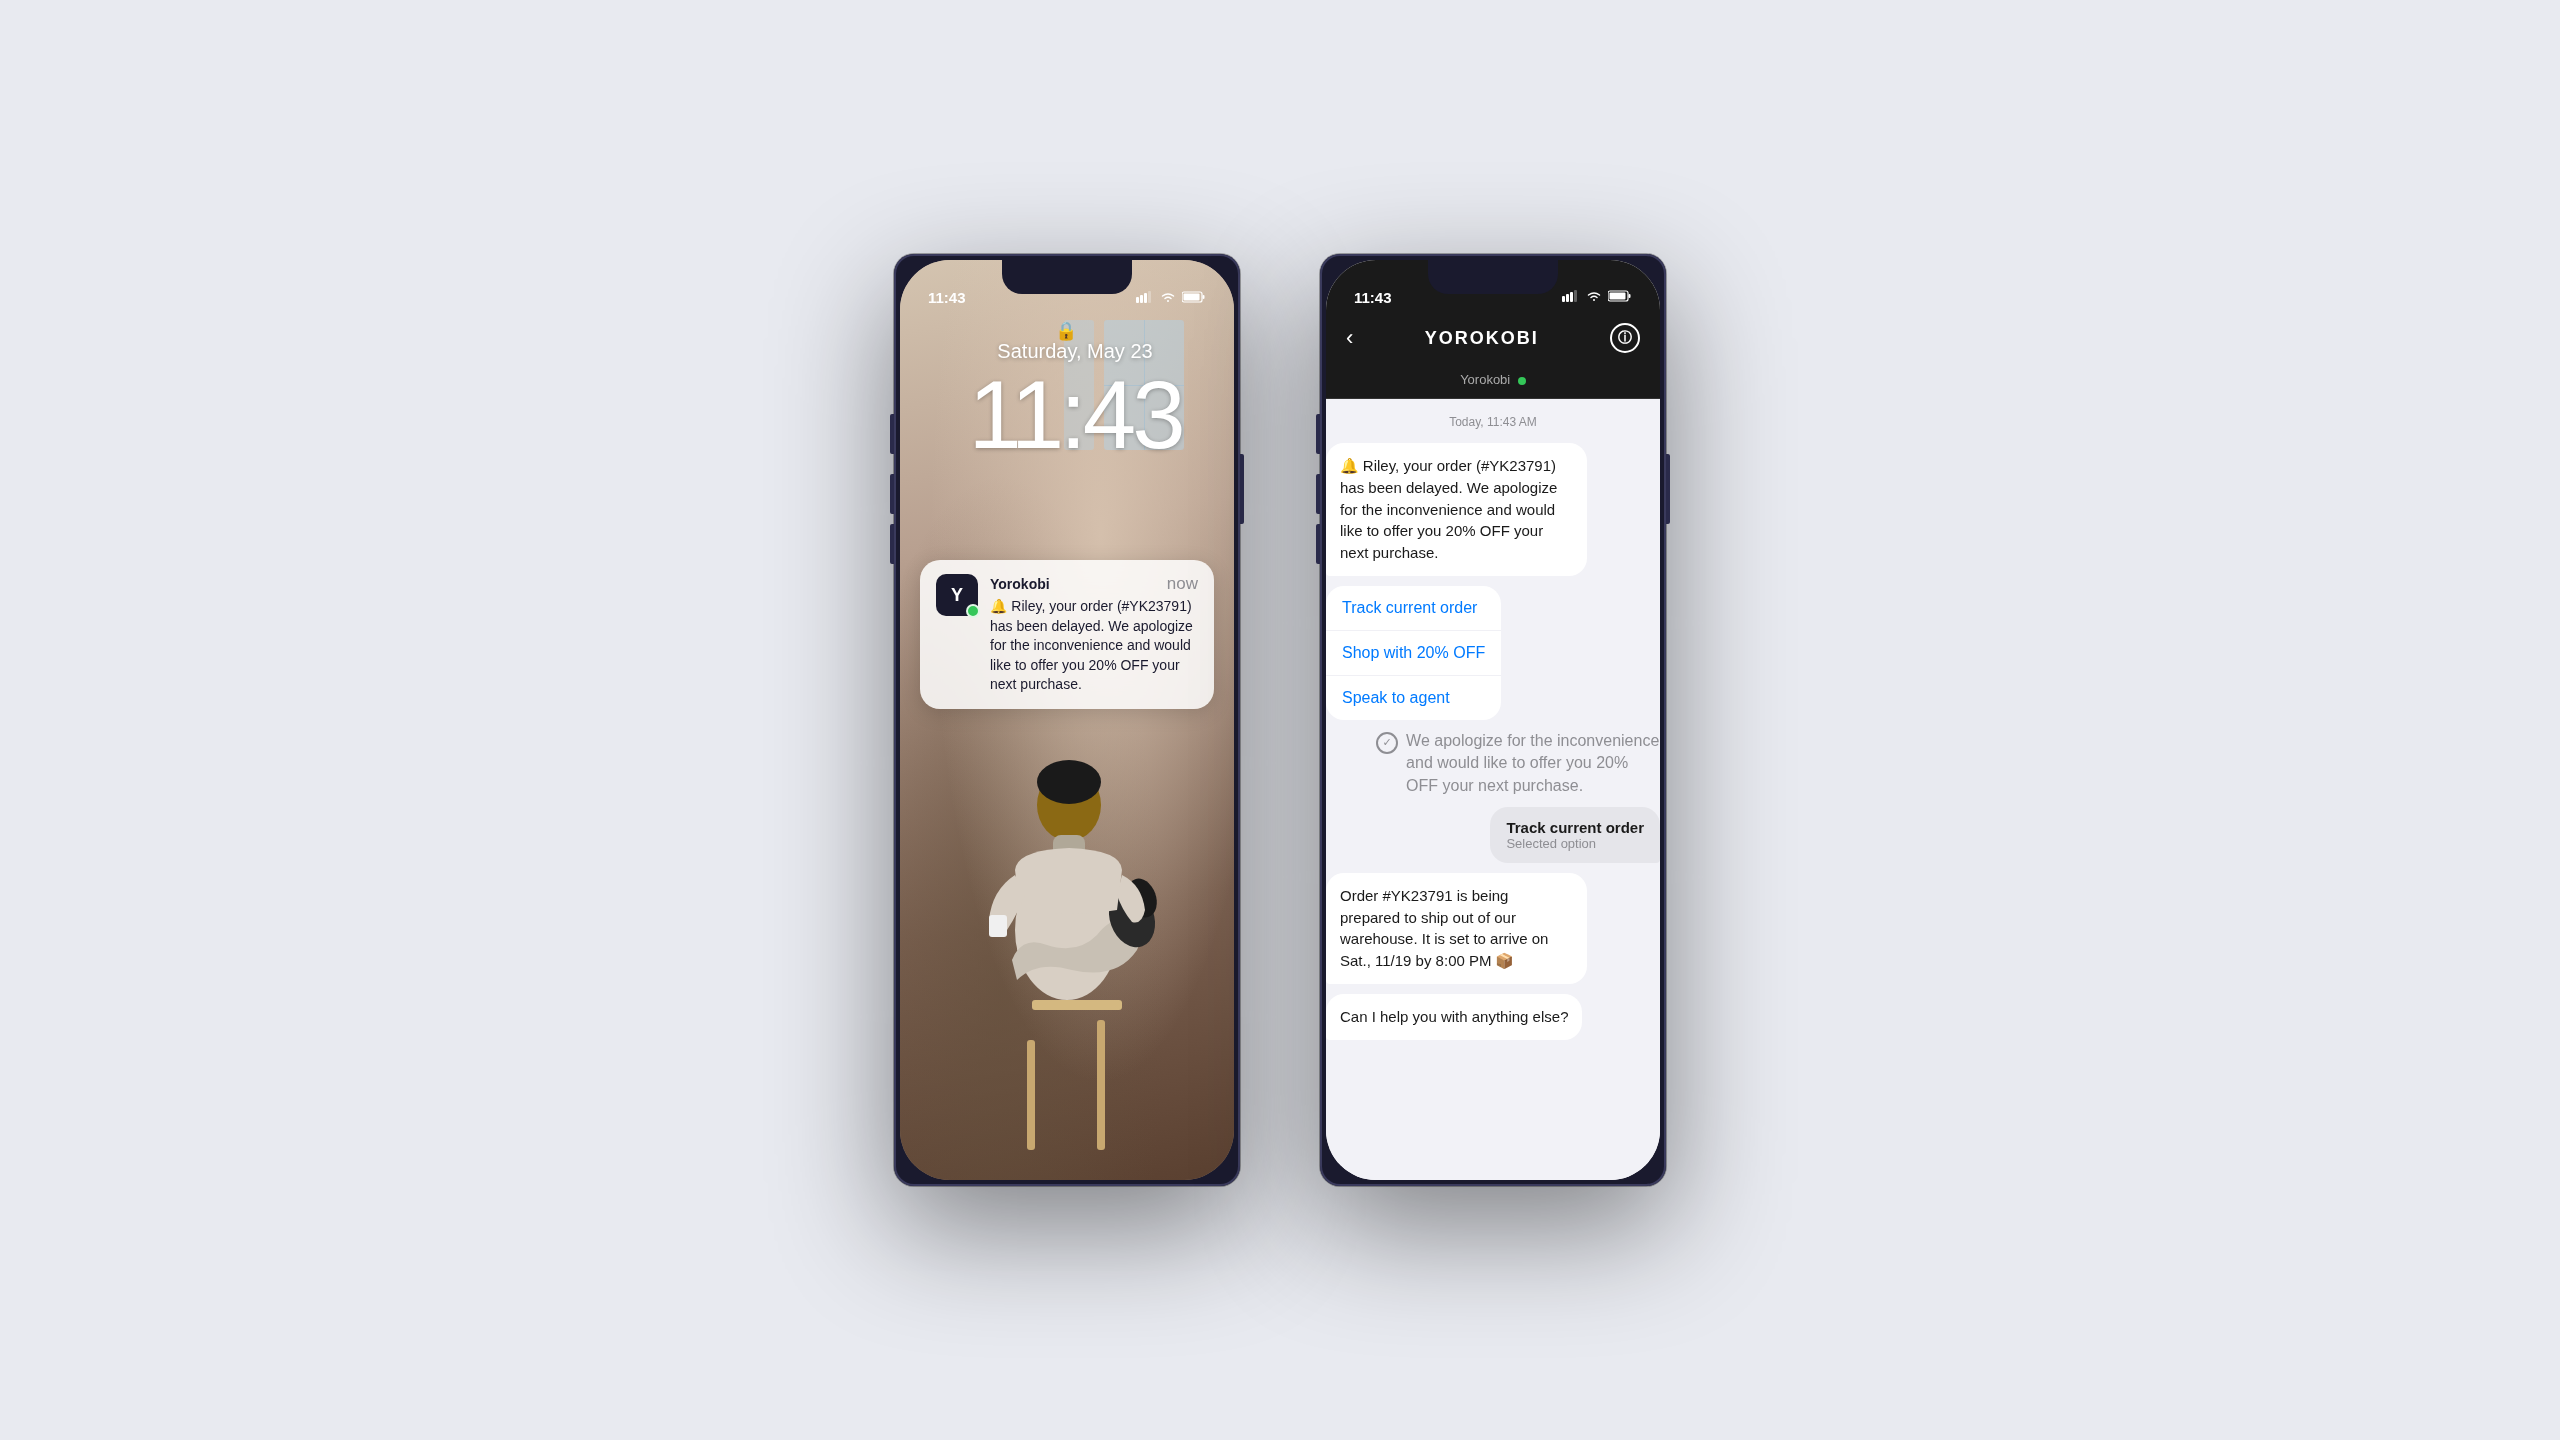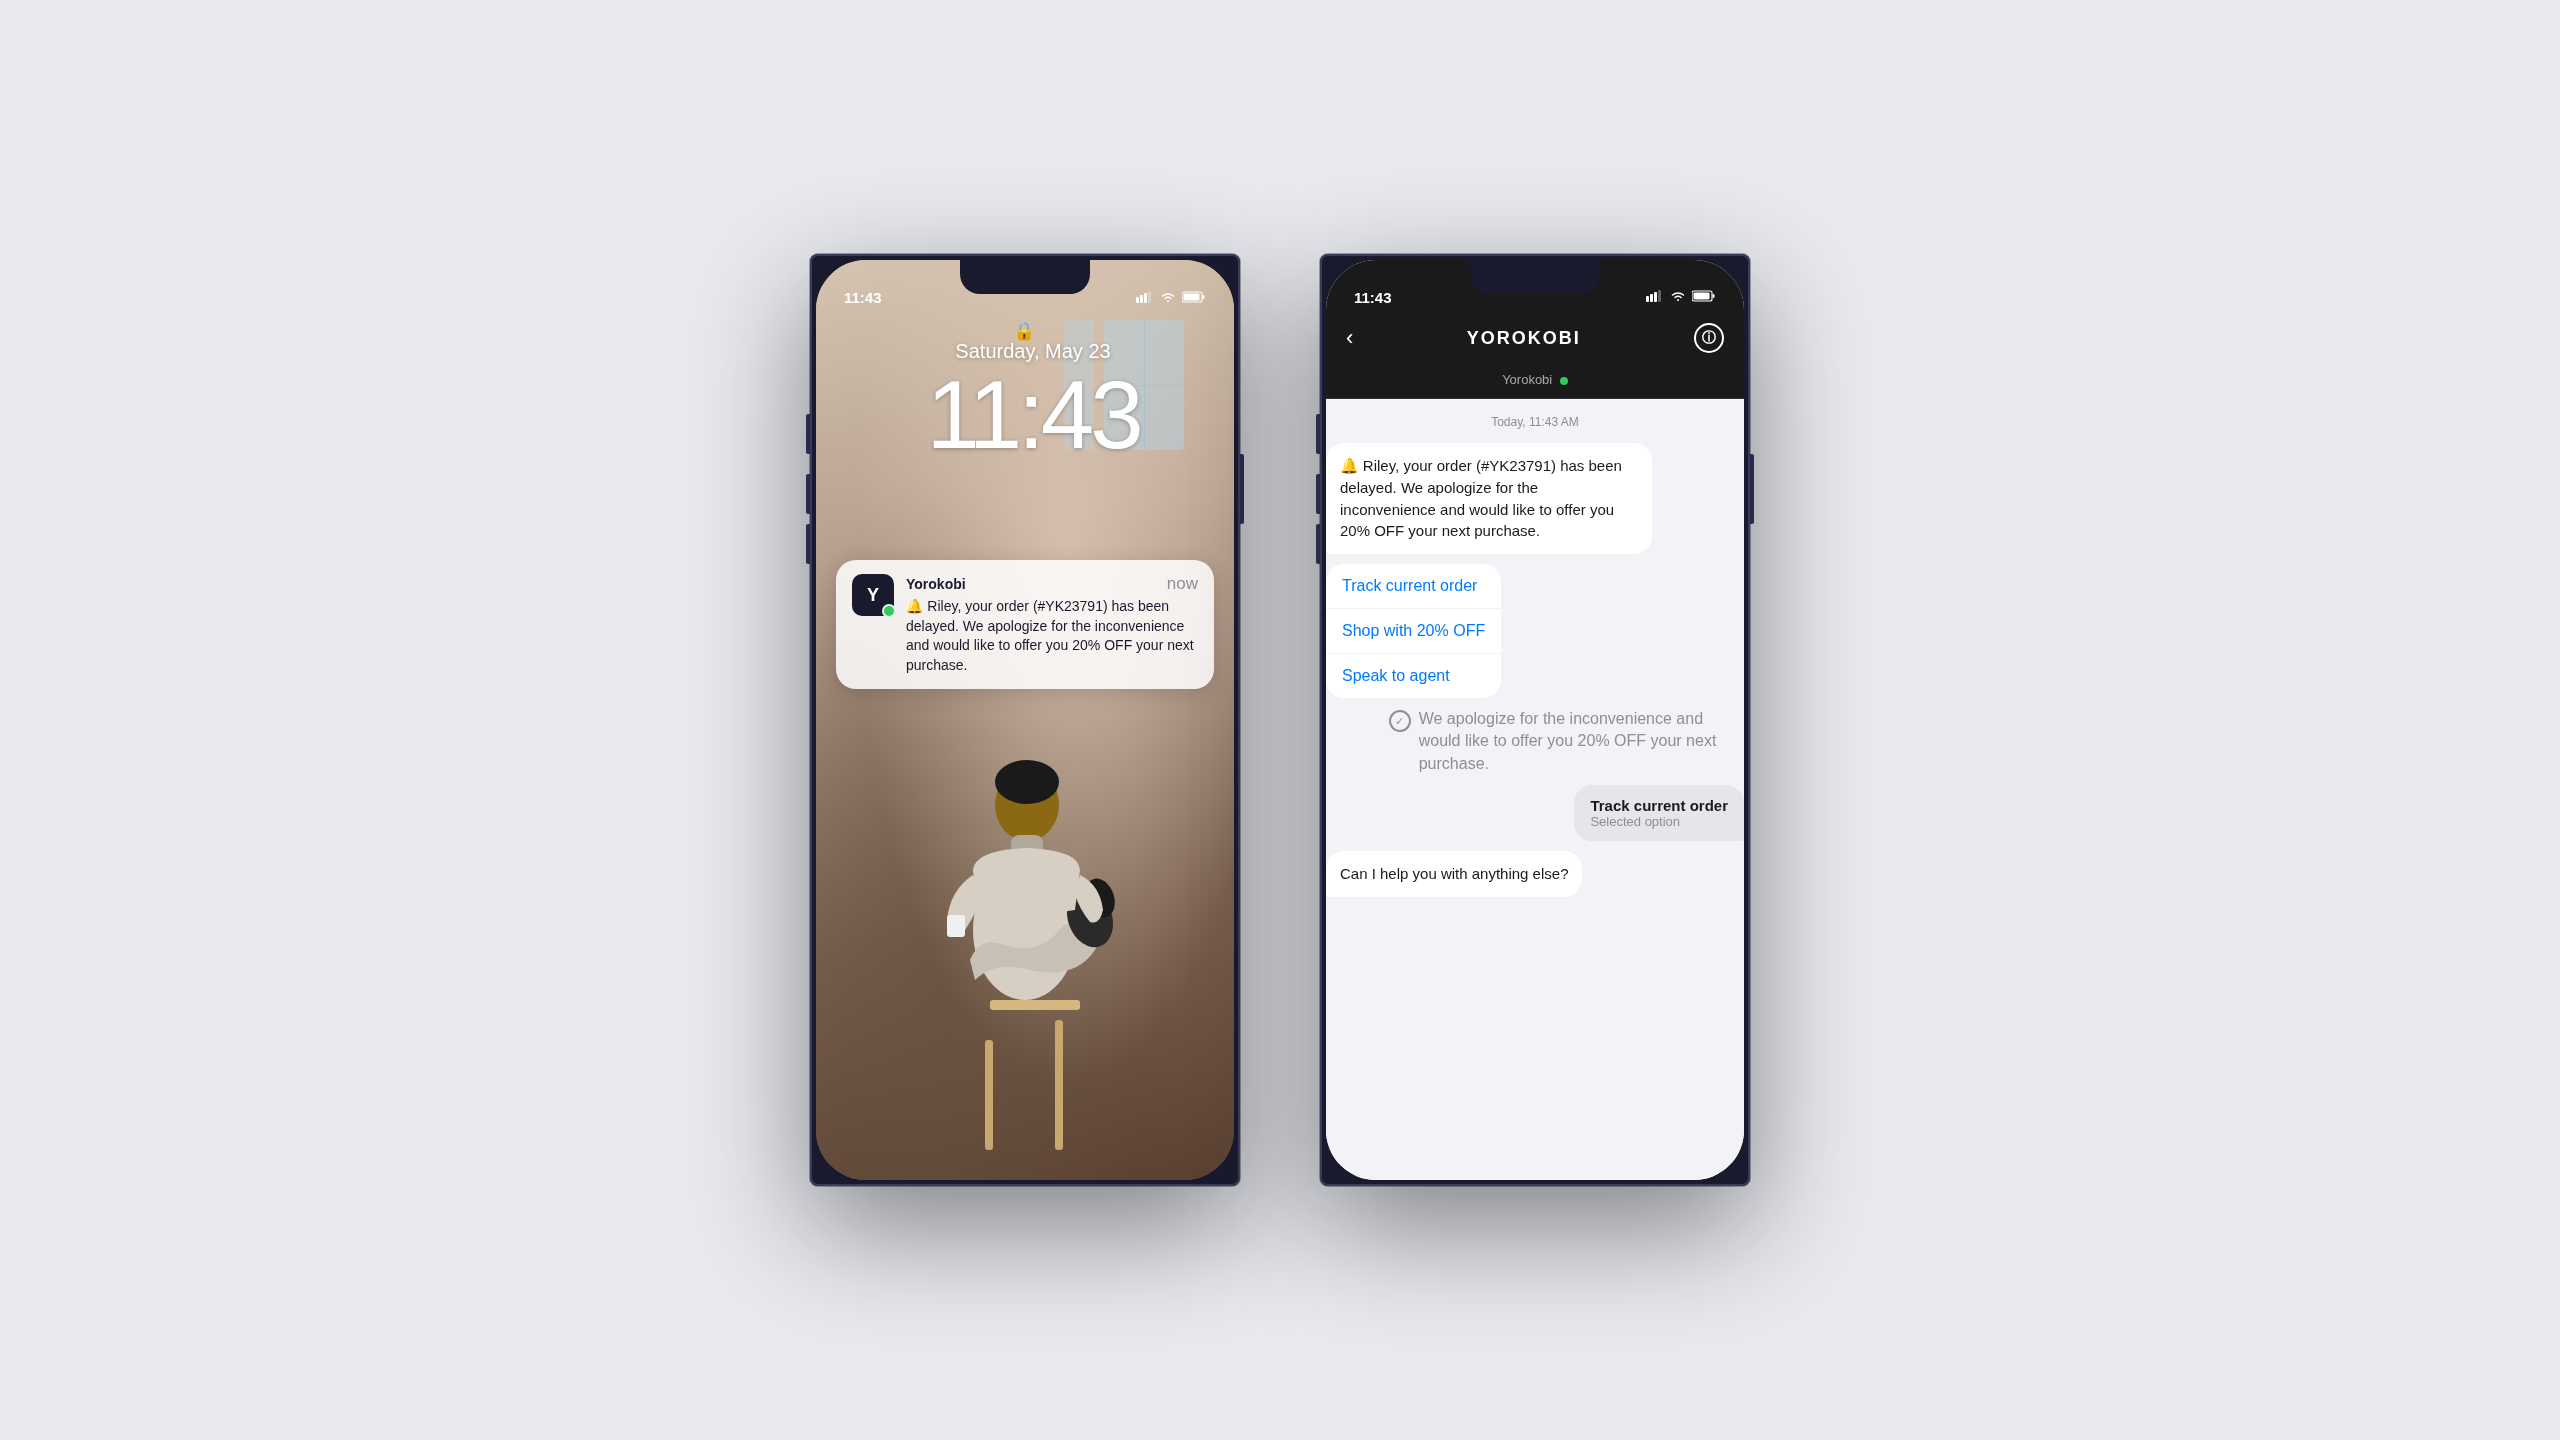--- a/index.html
+++ b/index.html
@@ -11,24 +11,24 @@
       display: flex;
       align-items: center;
       justify-content: center;
       gap: 80px;
       font-family: -apple-system, BlinkMacSystemFont, 'SF Pro Display', 'Helvetica Neue', sans-serif;
       overflow: hidden;
     }
 
     
     .phone {
-      width: 430px;
+      width: 346px;
       height: 932px;
       background: #1a1a2e;
-      border-radius: 8px;
+      border-radius: 20px;
       position: relative;
       box-shadow:
         inset 0 0 0 2px #3a3a5c,
         0 40px 120px rgba(0,0,0,0.45),
         0 0 0 1px rgba(0,0,0,0.3);
     }
 
     
     .phone::before {
       content: '';
@@ -570,20 +570,23 @@
             <span class="sent-check-inner">✓</span>
           </div>
           <span class="sent-text">We apologize for the inconvenience and would like to offer you 20% OFF your next purchase.</span>
         </div>
 
         <div class="selected-option-bubble">
           <div class="selected-option-title">Track current order</div>
           <div class="selected-option-sub">Selected option</div>
         </div>
 
+        <div class="bubble bubble-incoming">
+          <span>Order #YK23791 is being prepared to ship out of our warehouse. It is set to arrive on Sat., 11/19 by 8:00 PM 📦</span>
+        </div>
 
         <div class="bubble bubble-incoming">
           <span>Can I help you with anything else?</span>
         </div>
       </div>
     </div>
   </div>
 </div>
 
 </body></html>

